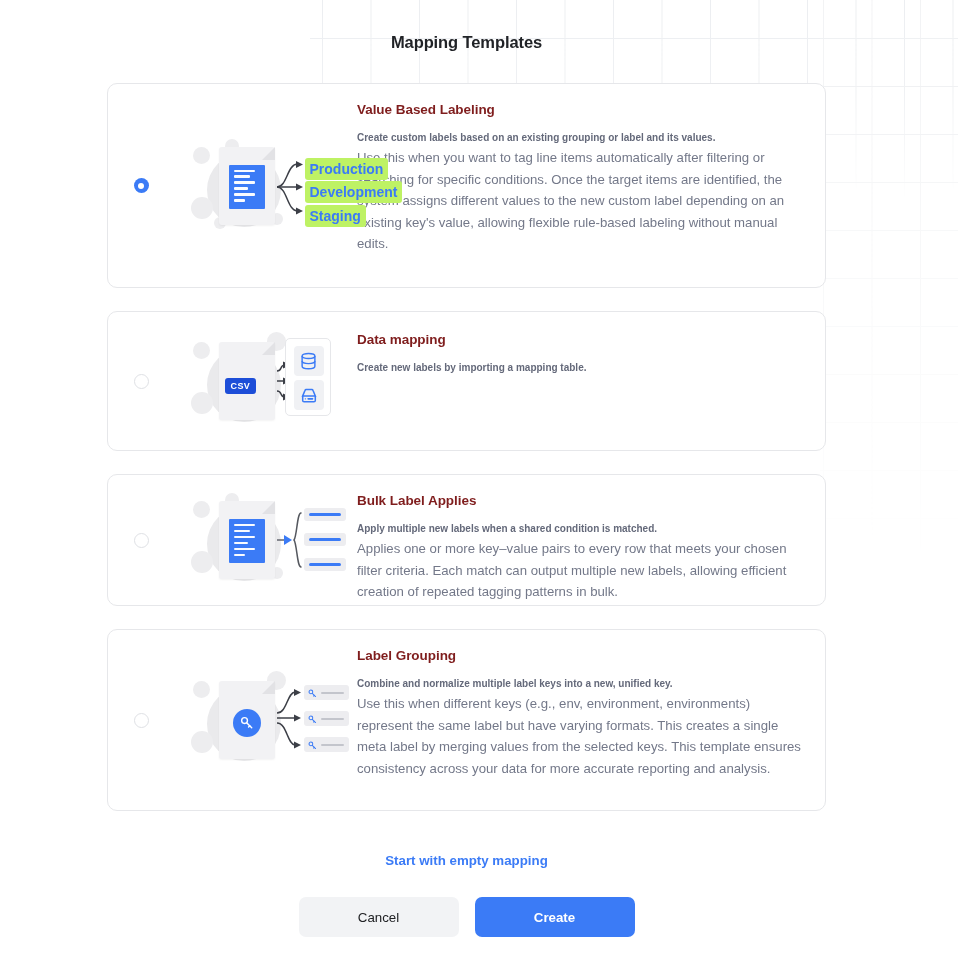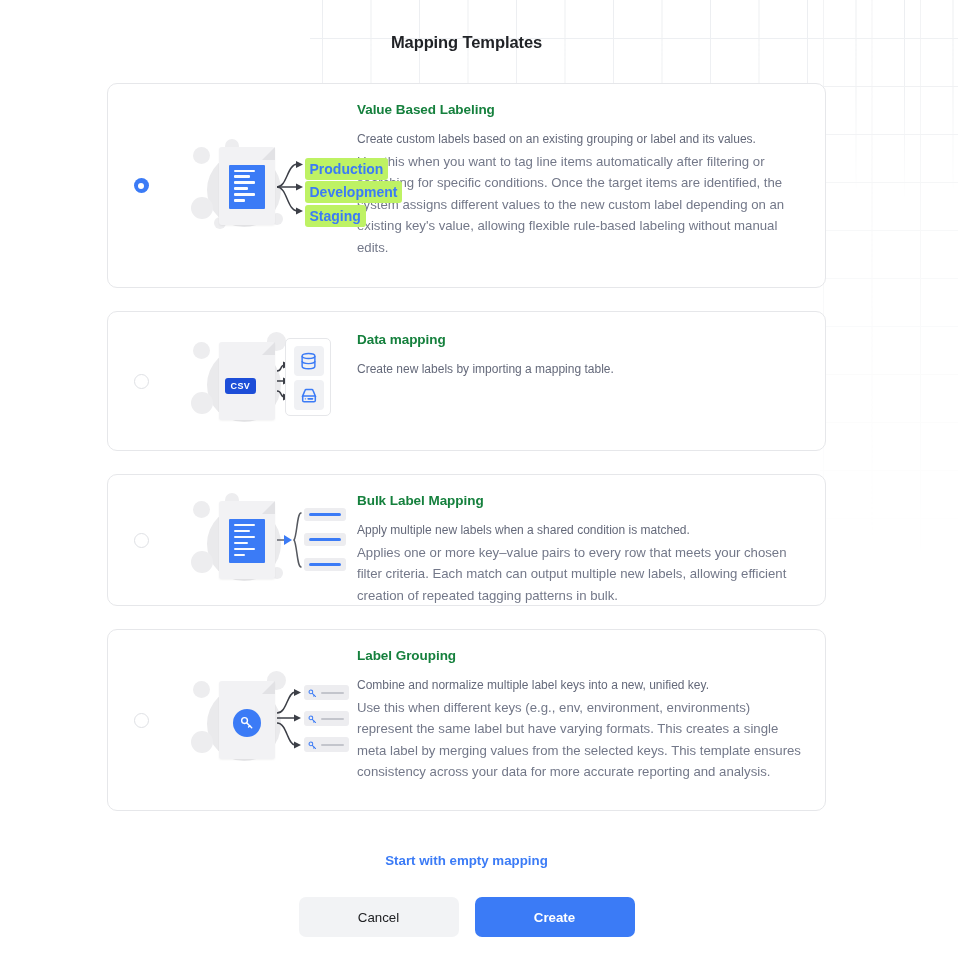--- a/index.html
+++ b/index.html
@@ -75,25 +75,25 @@
     left: 4.5px; top: 4.5px; width: 6px; height: 6px;
     border-radius: 50%; background: #fff;
   }
   .illus-col {
     width: 183px; flex: 0 0 183px;
     display: flex; align-items: center; justify-content: center;
     align-self: stretch;
   }
   .text-col { flex: 1 1 auto; padding: 20px 24px 20px 0; min-width: 0; }
   .card-title {
-    font-size: 13.5px; font-weight: 700; color: #15803d;
+    font-size: 13.5px; font-weight: 700; color: #7f1d1d;
     margin-bottom: 13px; letter-spacing: -0.05px;
   }
   .card-lead {
-    font-size: 12px; font-weight: 400; color: #64697a;
+    font-size: 10px; font-weight: 700; color: #64697a;
     line-height: 1.63; margin-bottom: 1px;
   }
   .card-body {
     font-size: 13.2px; font-weight: 400; color: #737889;
     line-height: 1.63;
   }
 
   
   #card-0 { height: 205px; }
   #card-1 { height: 140px; }
@@ -340,21 +340,21 @@
             </div>
           <div class="barbox" style="left:123px; top:48px;">
               <i></i>
             </div>
           <div class="barbox" style="left:123px; top:73px;">
               <i></i>
             </div>
         </div>
       </div>
       <div class="text-col">
-        <div class="card-title">Bulk Label Mapping</div>
+        <div class="card-title">Bulk Label Applies</div>
         <div class="card-lead">Apply multiple new labels when a shared condition is matched.</div>
         <div class="card-body">Applies one or more key–value pairs to every row that meets your chosen filter criteria. Each match can output multiple new labels, allowing efficient creation of repeated tagging patterns in bulk.</div>
       </div>
     </div>
 
     <div class="card" id="card-3">
       <div class="radio-col">
         <div class="radio"></div>
       </div>
       <div class="illus-col">

